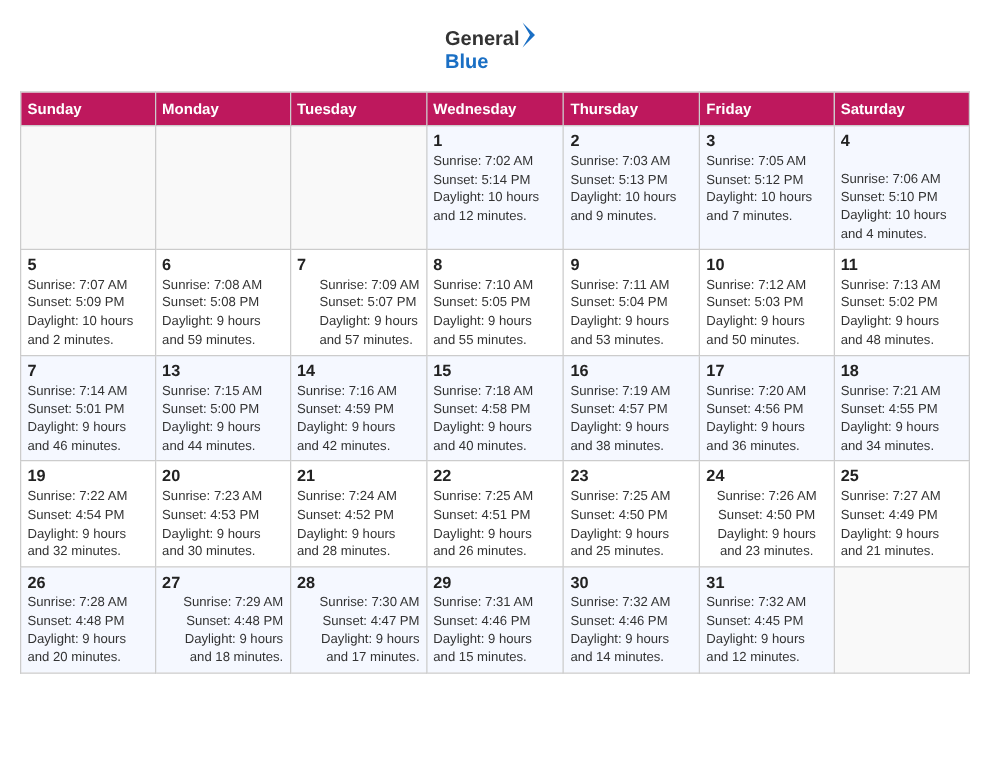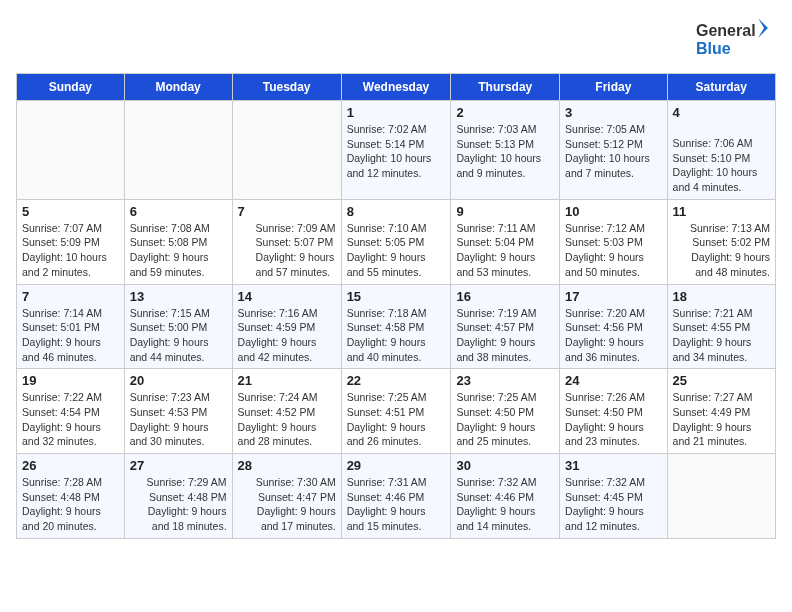--- a/index.html
+++ b/index.html
@@ -5,21 +5,21 @@
     * { box-sizing: border-box; margin: 0; padding: 0; }
     body {
       font-family: Arial, sans-serif;
       background: #fff;
       width: 792px;
       min-height: 612px;
       padding: 16px;
     }
     .header-area {
       display: flex;
-      justify-content: flex-end;
+      justify-content: center;
       align-items: flex-start;
       margin-bottom: 12px;
     }
     .logo {
       display: flex;
       align-items: center;
       gap: 4px;
     }
     .title-area {
       text-align: right;
@@ -32,23 +32,23 @@
     .subtitle {
       font-size: 16px;
       color: #555;
     }
     table {
       width: 100%;
       border-collapse: collapse;
       font-size: 11px;
     }
     thead tr th {
-      background-color: #1d4ed8;
+      background-color: #be185d;
       color: #fff;
-      text-align: center;
+      text-align: left;
       padding: 6px 5px;
       font-size: 12px;
       border: 1px solid #ccc;
     }
     tbody tr td {
       border: 1px solid #ccc;
       vertical-align: top;
       padding: 4px 5px;
       height: 80px;
       width: 113px;
@@ -176,21 +176,21 @@
         </td>
         <td>
           <div class="day-number">10</div>
           <div class="day-info" style="white-space: pre-line;">Sunrise: 7:12 AM
 Sunset: 5:03 PM
 Daylight: 9 hours
 and 50 minutes.</div>
         </td>
         <td>
           <div class="day-number">11</div>
-          <div class="day-info" style="white-space: pre-line; text-align: right;">Sunrise: 7:13 AM
+          <div class="day-info" style="white-space: pre-line;">Sunrise: 7:13 AM
 Sunset: 5:02 PM
 Daylight: 9 hours
 and 48 minutes.</div>
         </td>
       </tr>
       <tr>
         <td>
           <div class="day-number">7</div>
           <div class="day-info" style="white-space: pre-line;">Sunrise: 7:14 AM
 Sunset: 5:01 PM
@@ -271,21 +271,21 @@
         </td>
         <td>
           <div class="day-number">23</div>
           <div class="day-info" style="white-space: pre-line;">Sunrise: 7:25 AM
 Sunset: 4:50 PM
 Daylight: 9 hours
 and 25 minutes.</div>
         </td>
         <td>
           <div class="day-number">24</div>
-          <div class="day-info" style="white-space: pre-line;">Sunrise: 7:26 AM
+          <div class="day-info" style="white-space: pre-line; text-align: center;">Sunrise: 7:26 AM
 Sunset: 4:50 PM
 Daylight: 9 hours
 and 23 minutes.</div>
         </td>
         <td>
           <div class="day-number">25</div>
           <div class="day-info" style="white-space: pre-line;">Sunrise: 7:27 AM
 Sunset: 4:49 PM
 Daylight: 9 hours
 and 21 minutes.</div>

